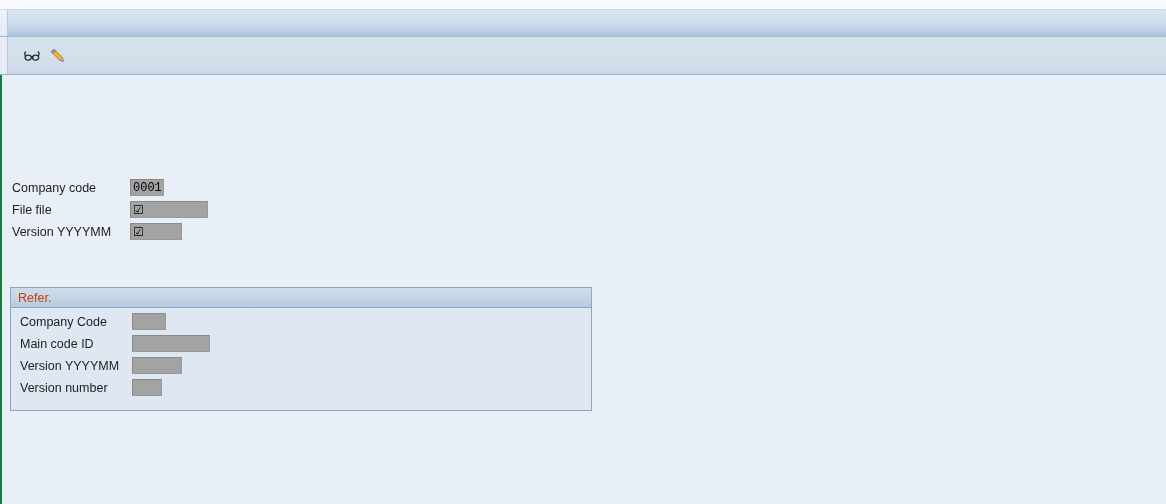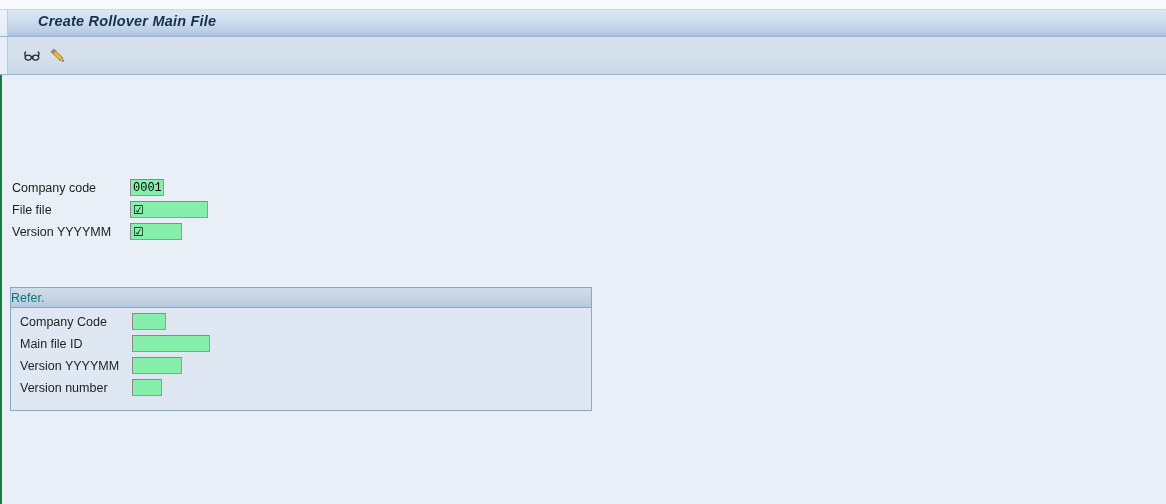--- a/index.html
+++ b/index.html
@@ -126,21 +126,21 @@
   }
   .field-label {
     font-size: 12.5px;
     color: #222222;
     white-space: nowrap;
     line-height: 19px;
   }
   .field-input {
     position: absolute;
     height: 17px;
-    background: #86efac;
+    background: #a3a3a3;
     border: 1px solid #999999;
     border-top-color: #8a8a8a;
     border-left-color: #8a8a8a;
     box-sizing: border-box;
     font-family: "Liberation Mono", "DejaVu Sans Mono", monospace;
     font-size: 12px;
     color: #000000;
     padding: 0 2px;
     line-height: 15px;
     outline: none;
@@ -176,24 +176,24 @@
     left: 0;
     top: 0;
     width: 100%;
     height: 20px;
     background: linear-gradient(to bottom, #cfdcea 0%, #c4d4e6 55%, #b5c9df 100%);
     border-bottom: 1px solid #8ba7c4;
     box-sizing: border-box;
   }
   .groupbox-title {
     position: absolute;
-    left: 0;
+    left: 7px;
     top: 2px;
     font-size: 12.5px;
-    color: #0f766e;
+    color: #c2410c;
     white-space: nowrap;
     line-height: 17px;
   }
   .gb-row {
     position: absolute;
     height: 19px;
     display: flex;
     align-items: center;
   }
   #gb-row-company { left: 9px; top: 25px; }
@@ -206,21 +206,20 @@
   #gb-in-version { left: 121px; top: 69px; width: 50px; }
   #gb-in-vernum  { left: 121px; top: 91px; width: 30px; }
 </style>
 </head>
 <body>
 
 <div id="app">
 
   <div class="titlebar">
     <div class="titlebar-left-notch"></div>
-    <div class="title-text">Create Rollover Main File</div>
   </div>
 
   <div class="toolbar">
     <div class="toolbar-left-notch"></div>
 
     <button class="tool-btn" id="btn-display">
       <svg width="24" height="24" viewBox="0 0 24 24" aria-hidden="true">
         <g fill="none" stroke="#2b2b2b" stroke-width="1.3">
           <ellipse cx="8.2" cy="13.6" rx="3.1" ry="2.5"></ellipse>
           <ellipse cx="15.6" cy="13.6" rx="3.1" ry="2.5"></ellipse>
@@ -265,21 +264,21 @@
     <div class="groupbox">
       <div class="groupbox-header"></div>
       <div class="groupbox-title">Refer.</div>
 
       <div class="gb-row" id="gb-row-company">
         <span class="field-label">Company Code</span>
       </div>
       <input class="field-input" id="gb-in-company" type="text" value="" style="">
 
       <div class="gb-row" id="gb-row-mainid">
-        <span class="field-label">Main file ID</span>
+        <span class="field-label">Main code ID</span>
       </div>
       <input class="field-input" id="gb-in-mainid" type="text" value="" style="">
 
       <div class="gb-row" id="gb-row-version">
         <span class="field-label">Version YYYYMM</span>
       </div>
       <input class="field-input" id="gb-in-version" type="text" value="" style="">
 
       <div class="gb-row" id="gb-row-vernum">
         <span class="field-label">Version number</span>

